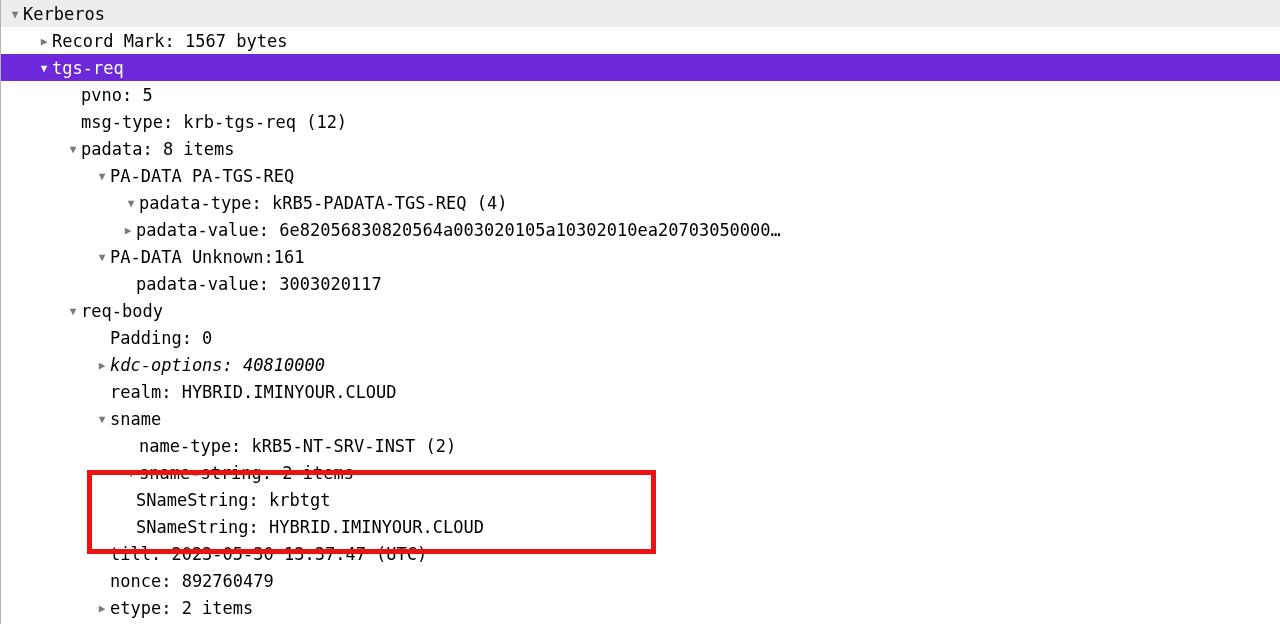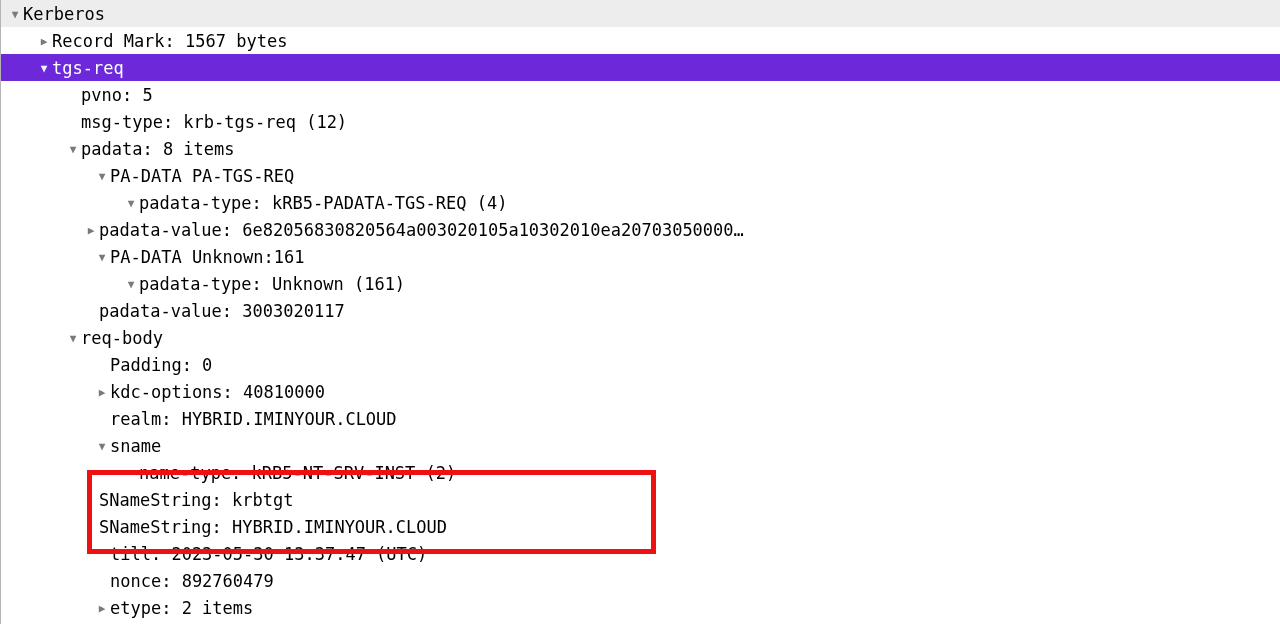--- a/index.html
+++ b/index.html
@@ -65,21 +65,21 @@
     vertical-align: middle;
     letter-spacing: 0px;
   }
 
   
   .d0 { padding-left: 6px; }
   .d1 { padding-left: 35px; }
   .d2 { padding-left: 64px; }
   .d3 { padding-left: 93px; }
   .d4 { padding-left: 122px; }
-  .d5 { padding-left: 82px; }
+  .d5 { padding-left: 119px; }
 
   
   #annotation-box {
     position: absolute;
     left: 86px;
     top: 470px;
     width: 569px;
     height: 84px;
     border: 5px solid #ee1111;
     box-sizing: border-box;
@@ -93,27 +93,27 @@
     <div class="row band"><span class="d0" style="display: inline-block;"><span class="twisty">▼</span><span class="label">Kerberos</span></span></div>
     <div class="row"><span class="d1" style="display: inline-block;"><span class="twisty">▶</span><span class="label">Record Mark: 1567 bytes</span></span></div>
     <div class="row selected"><span class="d1" style="display: inline-block;"><span class="twisty">▼</span><span class="label">tgs-req</span></span></div>
     <div class="row"><span class="d2" style="display: inline-block;"><span class="twisty blank">▼</span><span class="label">pvno: 5</span></span></div>
     <div class="row"><span class="d2" style="display: inline-block;"><span class="twisty blank">▼</span><span class="label">msg-type: krb-tgs-req (12)</span></span></div>
     <div class="row"><span class="d2" style="display: inline-block;"><span class="twisty">▼</span><span class="label">padata: 8 items</span></span></div>
     <div class="row"><span class="d3" style="display: inline-block;"><span class="twisty">▼</span><span class="label">PA-DATA PA-TGS-REQ</span></span></div>
     <div class="row"><span class="d4" style="display: inline-block;"><span class="twisty">▼</span><span class="label">padata-type: kRB5-PADATA-TGS-REQ (4)</span></span></div>
     <div class="row"><span class="d5" style="display: inline-block;"><span class="twisty">▶</span><span class="label">padata-value: 6e82056830820564a003020105a10302010ea20703050000…</span></span></div>
     <div class="row"><span class="d3" style="display: inline-block;"><span class="twisty">▼</span><span class="label">PA-DATA Unknown:161</span></span></div>
-    <div class="row"><span class="d4" style="display: inline-block;"><span class="twisty">▼</span><span class="label">padata-type: Unknown (161)</span></span></div>
     <div class="row"><span class="d5" style="display: inline-block;"><span class="twisty blank">▼</span><span class="label">padata-value: 3003020117</span></span></div>
     <div class="row"><span class="d2" style="display: inline-block;"><span class="twisty">▼</span><span class="label">req-body</span></span></div>
     <div class="row"><span class="d3" style="display: inline-block;"><span class="twisty blank">▼</span><span class="label">Padding: 0</span></span></div>
-    <div class="row"><span class="d3" style="display: inline-block;"><span class="twisty">▶</span><span class="label">kdc-options: 40810000</span></span></div>
+    <div class="row"><span class="d3" style="display: inline-block; font-style: italic;"><span class="twisty">▶</span><span class="label">kdc-options: 40810000</span></span></div>
     <div class="row"><span class="d3" style="display: inline-block;"><span class="twisty blank">▼</span><span class="label">realm: HYBRID.IMINYOUR.CLOUD</span></span></div>
     <div class="row"><span class="d3" style="display: inline-block;"><span class="twisty">▼</span><span class="label">sname</span></span></div>
     <div class="row"><span class="d4" style="display: inline-block;"><span class="twisty blank">▼</span><span class="label">name-type: kRB5-NT-SRV-INST (2)</span></span></div>
+    <div class="row"><span class="d4" style="display: inline-block;"><span class="twisty">▼</span><span class="label">sname-string: 2 items</span></span></div>
     <div class="row"><span class="d5" style="display: inline-block;"><span class="twisty blank">▼</span><span class="label">SNameString: krbtgt</span></span></div>
     <div class="row"><span class="d5" style="display: inline-block;"><span class="twisty blank">▼</span><span class="label">SNameString: HYBRID.IMINYOUR.CLOUD</span></span></div>
     <div class="row"><span class="d3" style="display: inline-block;"><span class="twisty blank">▼</span><span class="label">till: 2023-05-30 13:37:47 (UTC)</span></span></div>
     <div class="row"><span class="d3" style="display: inline-block;"><span class="twisty blank">▼</span><span class="label">nonce: 892760479</span></span></div>
     <div class="row"><span class="d3" style="display: inline-block;"><span class="twisty">▶</span><span class="label">etype: 2 items</span></span></div>
     <div id="annotation-box" style="border-color: rgb(238, 17, 17);"></div>
   </div>
 
 </body></html>

